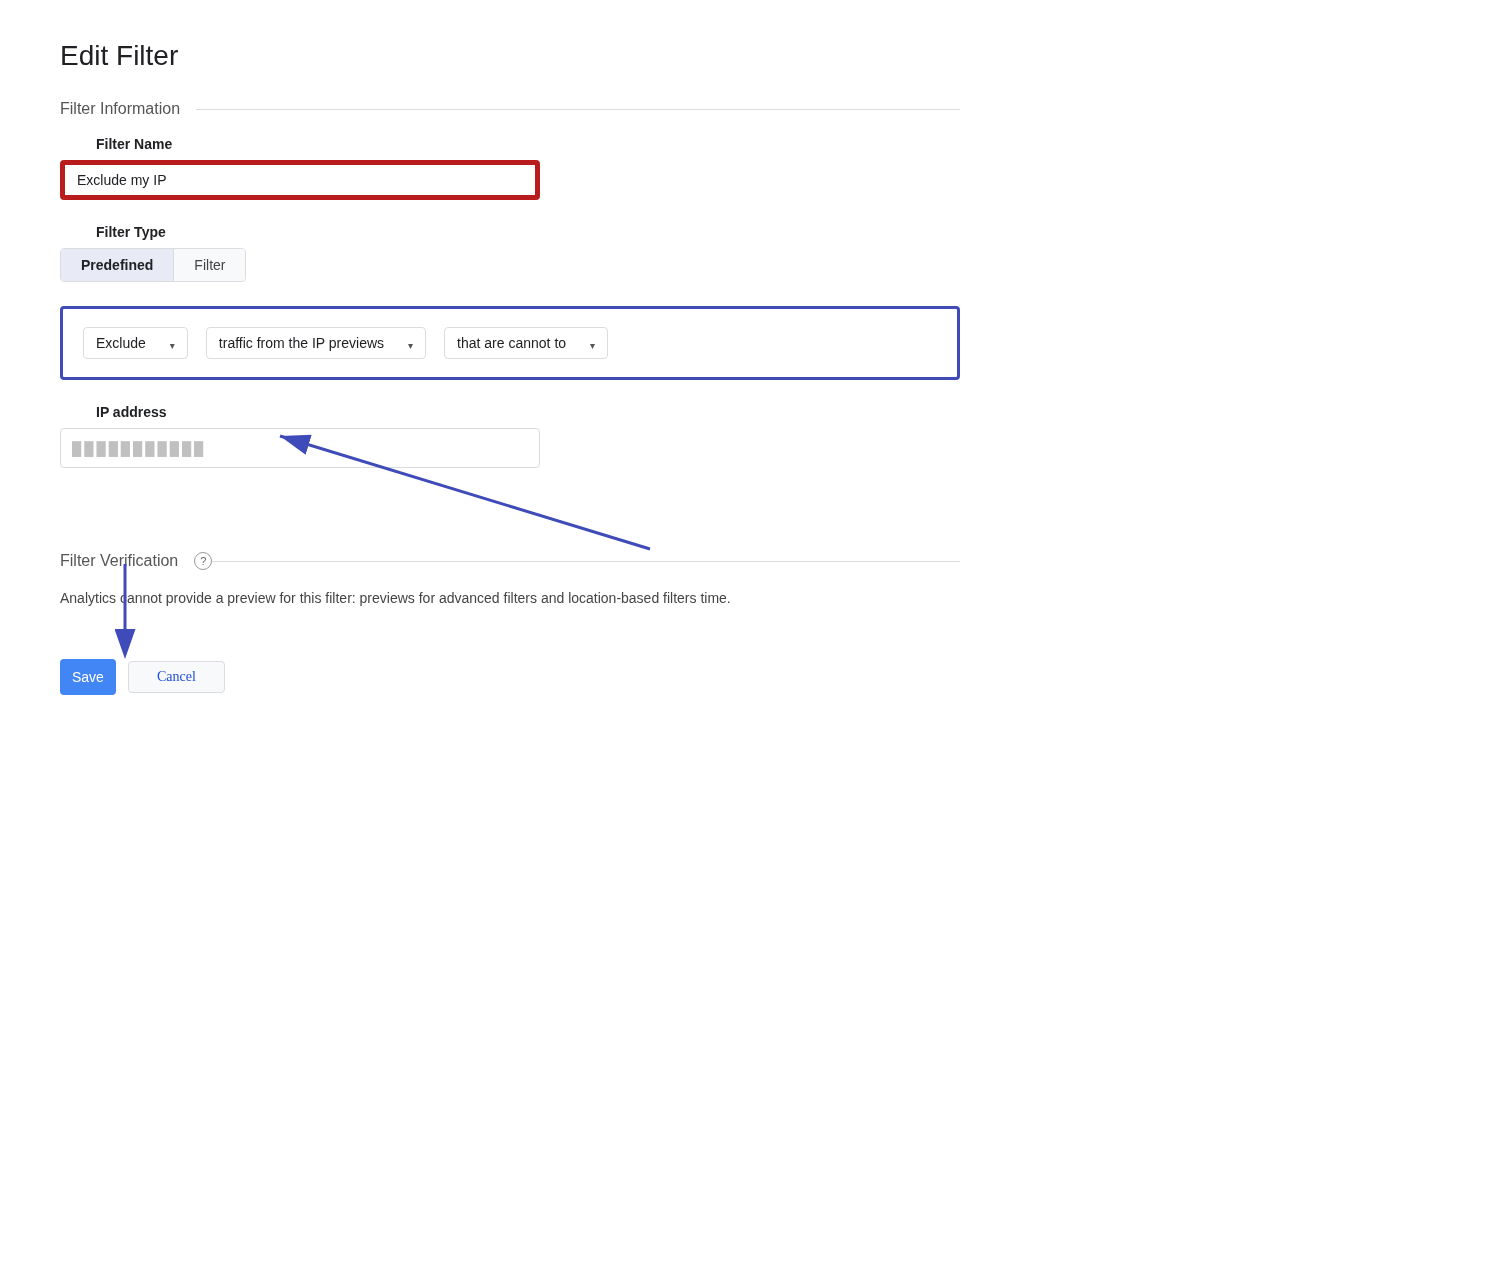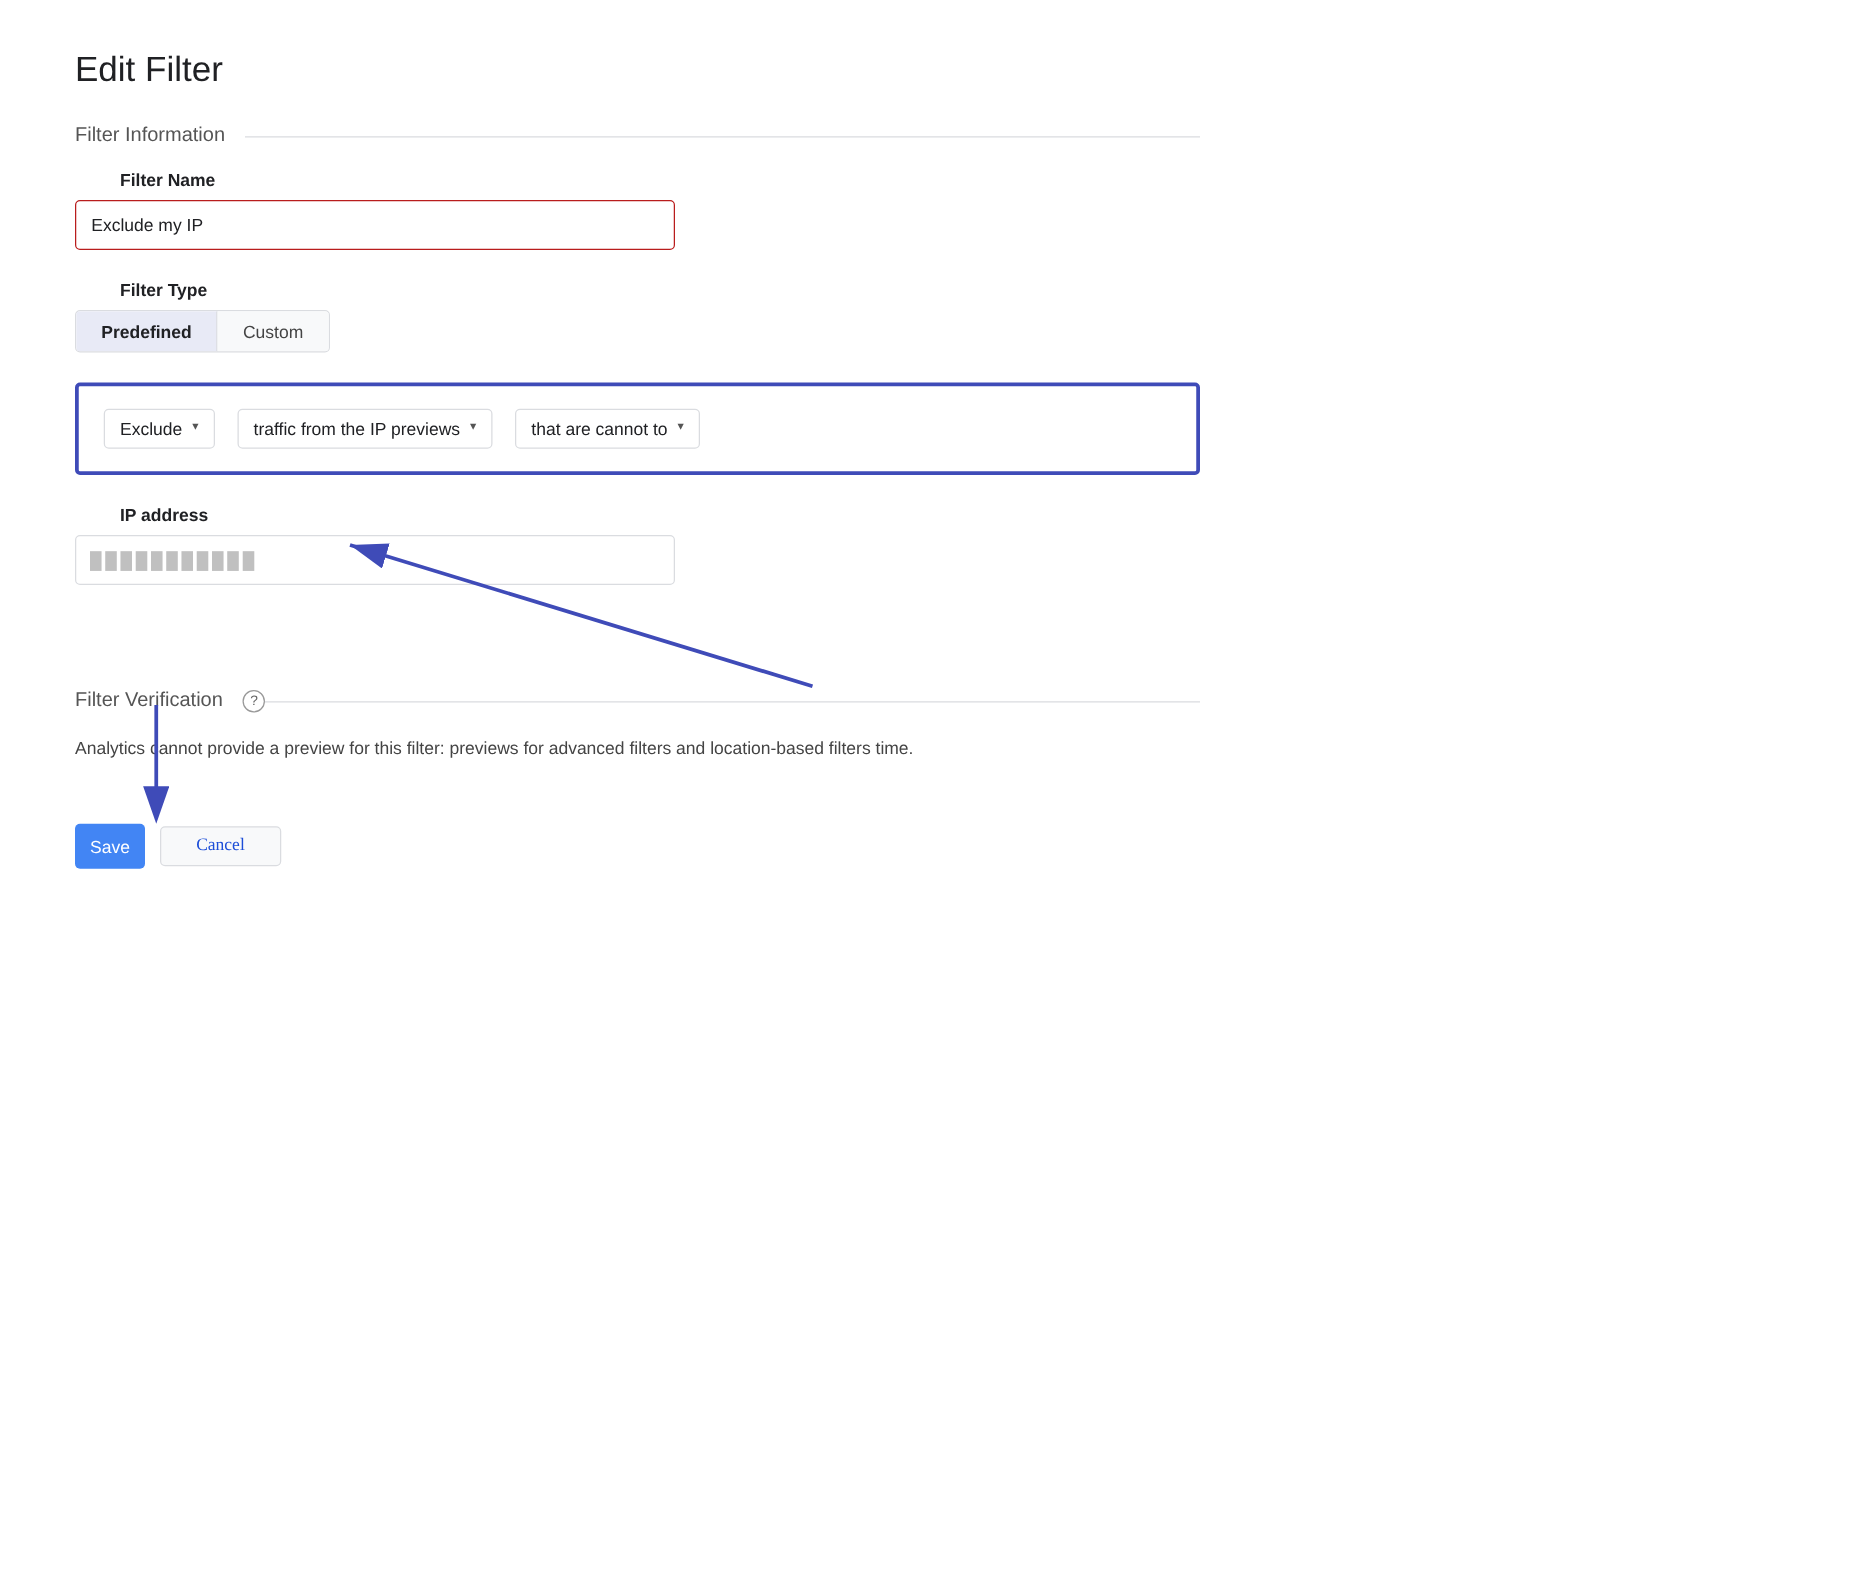--- a/index.html
+++ b/index.html
@@ -56,21 +56,21 @@
       font-size: 14px;
       font-weight: 700;
       color: #202124;
       margin-bottom: 8px;
       padding-left: 36px;
     }
 
     .text-input {
       width: 480px;
       height: 40px;
-      border: 1px solid #b91c1c;
+      border: 5px solid #b91c1c;
       border-radius: 4px;
       padding: 0 12px;
       font-size: 14px;
       color: #202124;
       outline: none;
     }
 
     .form-group {
       margin-bottom: 24px;
     }
@@ -109,29 +109,29 @@
       gap: 18px;
       padding: 18px 20px;
       border: 3px solid #3f4bb8;
       border-radius: 4px;
       margin-bottom: 24px;
       background: #fff;
     }
 
     .dropdown-select {
       display: flex;
-      align-items: flex-start;
+      align-items: flex-end;
       border: 1px solid #dadce0;
       border-radius: 4px;
       background: #fff;
       padding: 7px 12px;
       font-size: 14px;
       color: #202124;
       cursor: pointer;
-      gap: 8px;
+      gap: 24px;
       white-space: nowrap;
     }
 
     .dropdown-arrow {
       font-size: 10px;
       color: #555;
     }
 
     .ip-input {
       width: 480px;
@@ -214,21 +214,21 @@
 
   <div class="form-group">
     <div class="field-label">Filter Name</div>
     <input class="text-input" type="text" value="Exclude my IP" style="">
   </div>
 
   <div class="form-group">
     <div class="field-label">Filter Type</div>
     <div class="filter-type-buttons">
       <button class="filter-type-btn active">Predefined</button>
-      <button class="filter-type-btn">Custom</button>
+      <button class="filter-type-btn">Filter</button>
     </div>
   </div>
 
   <div class="predefined-row">
     <div class="dropdown-select">
       <span>Exclude</span>
       <span class="dropdown-arrow">▾</span>
     </div>
     <div class="dropdown-select">
       <span>traffic from the IP previews</span>

